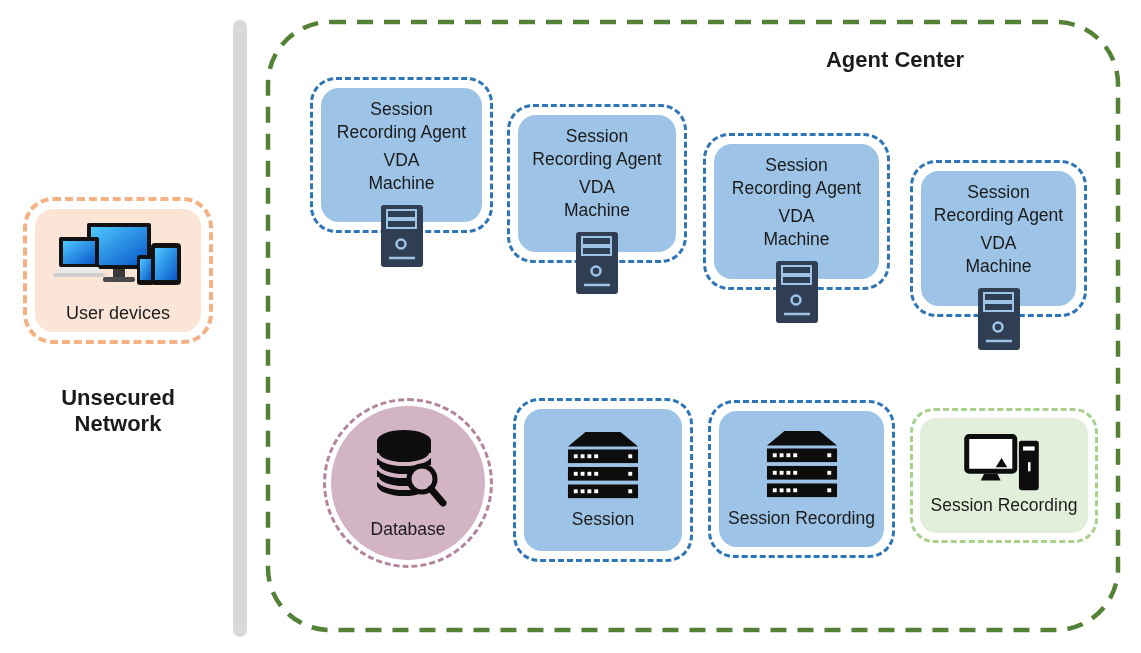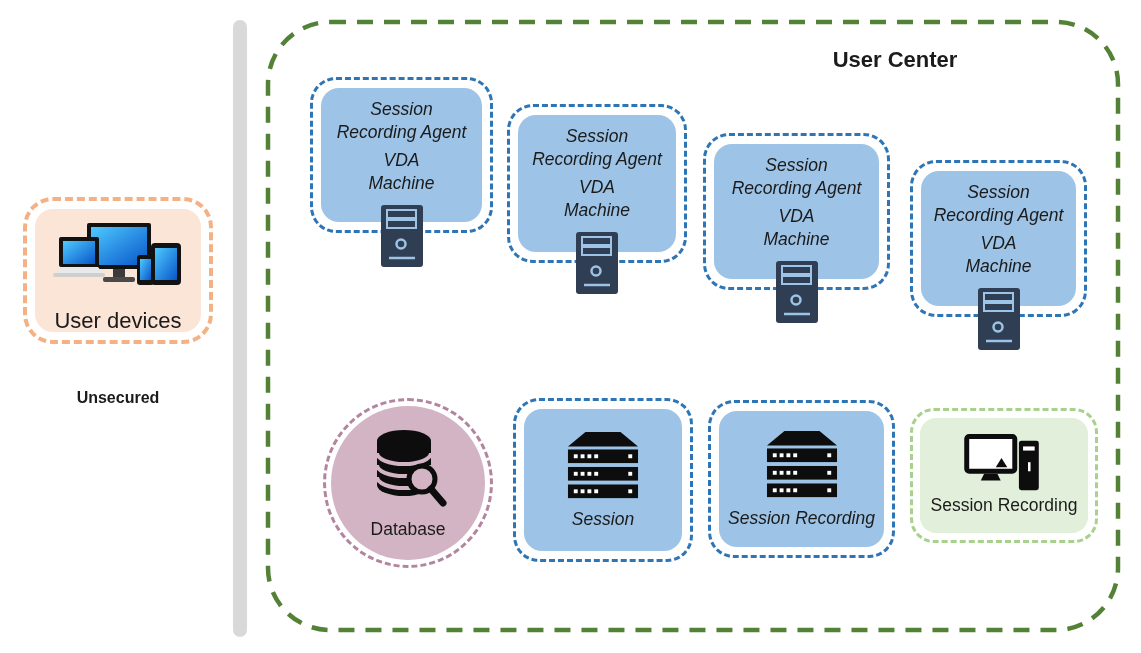--- a/index.html
+++ b/index.html
@@ -21,43 +21,43 @@
   .ud-outer{
     left:23px;top:197px;width:190px;height:147px;
     border:4px dashed var(--peach-border,#f4b183);
     border-radius:30px;box-sizing:border-box;
   }
   .ud-inner{
     position:absolute;left:8px;top:8px;right:8px;bottom:8px;
     background:var(--peach-fill,#fbe5d6);border-radius:18px;
     display:flex;flex-direction:column;align-items:center;justify-content:flex-end;
   }
-  .ud-label{font-size:22px;line-height:22px;}
+  .ud-label{font-size:18px;line-height:22px;padding-bottom:8px;}
   .ud-icon{position:absolute;top:12px;left:50%;transform:translateX(-50%);}
 
   .network-label{
     left:23px;top:385px;width:190px;text-align:center;
-    font-size:16px;font-weight:bold;line-height:26px;
+    font-size:22px;font-weight:bold;line-height:26px;
   }
 
   
   .dc-label{
     left:795px;top:47px;width:200px;text-align:center;
     font-size:22px;font-weight:bold;
   }
 
   
   .blue-outer{
     border:3px dashed var(--agent-border,#2e75b6);
     border-radius:26px;box-sizing:border-box;
   }
   .blue-inner{
     position:absolute;left:8px;top:8px;right:8px;bottom:8px;
     background:var(--agent-fill,#9dc3e6);border-radius:18px;
-    display:flex;flex-direction:column;align-items:center;font-style:italic;
+    display:flex;flex-direction:column;align-items:center;
   }
   .agent-title{margin-top:10px;text-align:center;font-size:17.5px;line-height:23px;}
   .agent-row{display:flex;align-items:center;gap:10px;margin-top:5px;flex-direction:column;}
   .vda-label{text-align:center;font-size:17.5px;line-height:23px;}
 
   .srv-inner{justify-content:center;}
   .srv-label{text-align:center;font-size:17.5px;line-height:23px;margin-top:6px;}
 
   
   .db-outer{
@@ -110,26 +110,27 @@
       <rect x="102" y="27" width="22" height="32" fill="url(#scr)"></rect>
       <rect x="84" y="34" width="17" height="30" rx="3" fill="#121212"></rect>
       <rect x="87" y="38" width="11" height="21" fill="url(#scr)"></rect>
     </svg>
     <div class="ud-label">User devices</div>
   </div>
 </div>
 
 <div class="abs network-label">
   <div>Unsecured</div>
+  <div>Network</div>
 </div>
 
 <svg class="abs" style="left:265px;top:19px;" width="858" height="616">
   <rect x="3" y="3" width="850" height="608" rx="62" fill="none" stroke="var(--dc-border,#538135)" stroke-width="4.5" stroke-dasharray="16 11"></rect>
 </svg>
-<div class="abs dc-label">User Center</div>
+<div class="abs dc-label">Agent Center</div>
 
 <div class="abs blue-outer" style="left:310px;top:77px;width:183px;height:156px;">
   <div class="blue-inner">
     <div class="agent-title">
       <div>Session</div>
       <div>Recording Agent</div>
     </div>
     <div class="agent-row">
       <div class="vda-label">
         <div>VDA</div>

